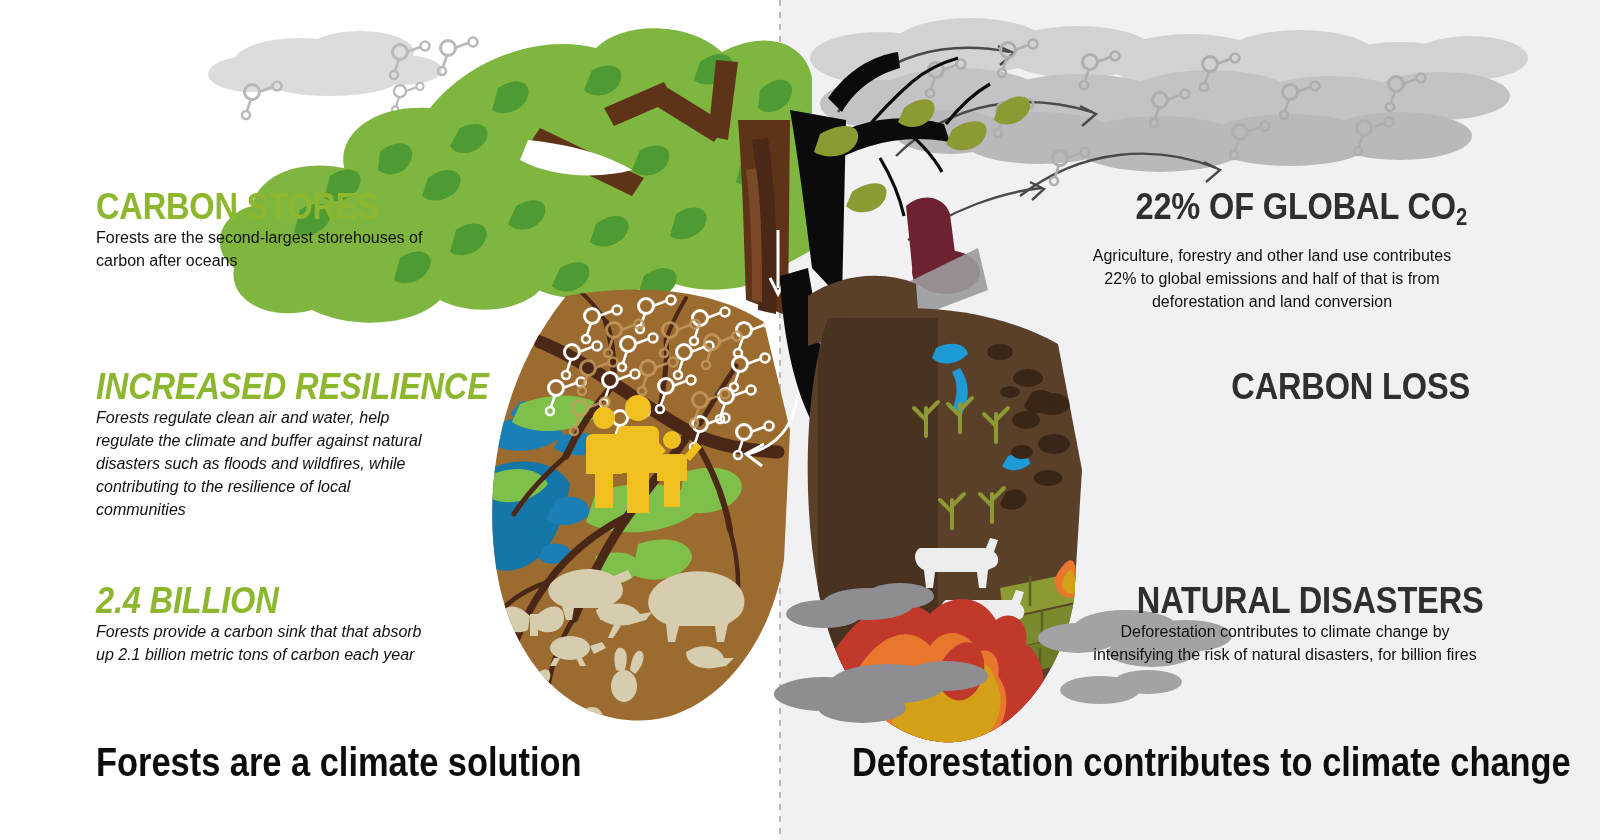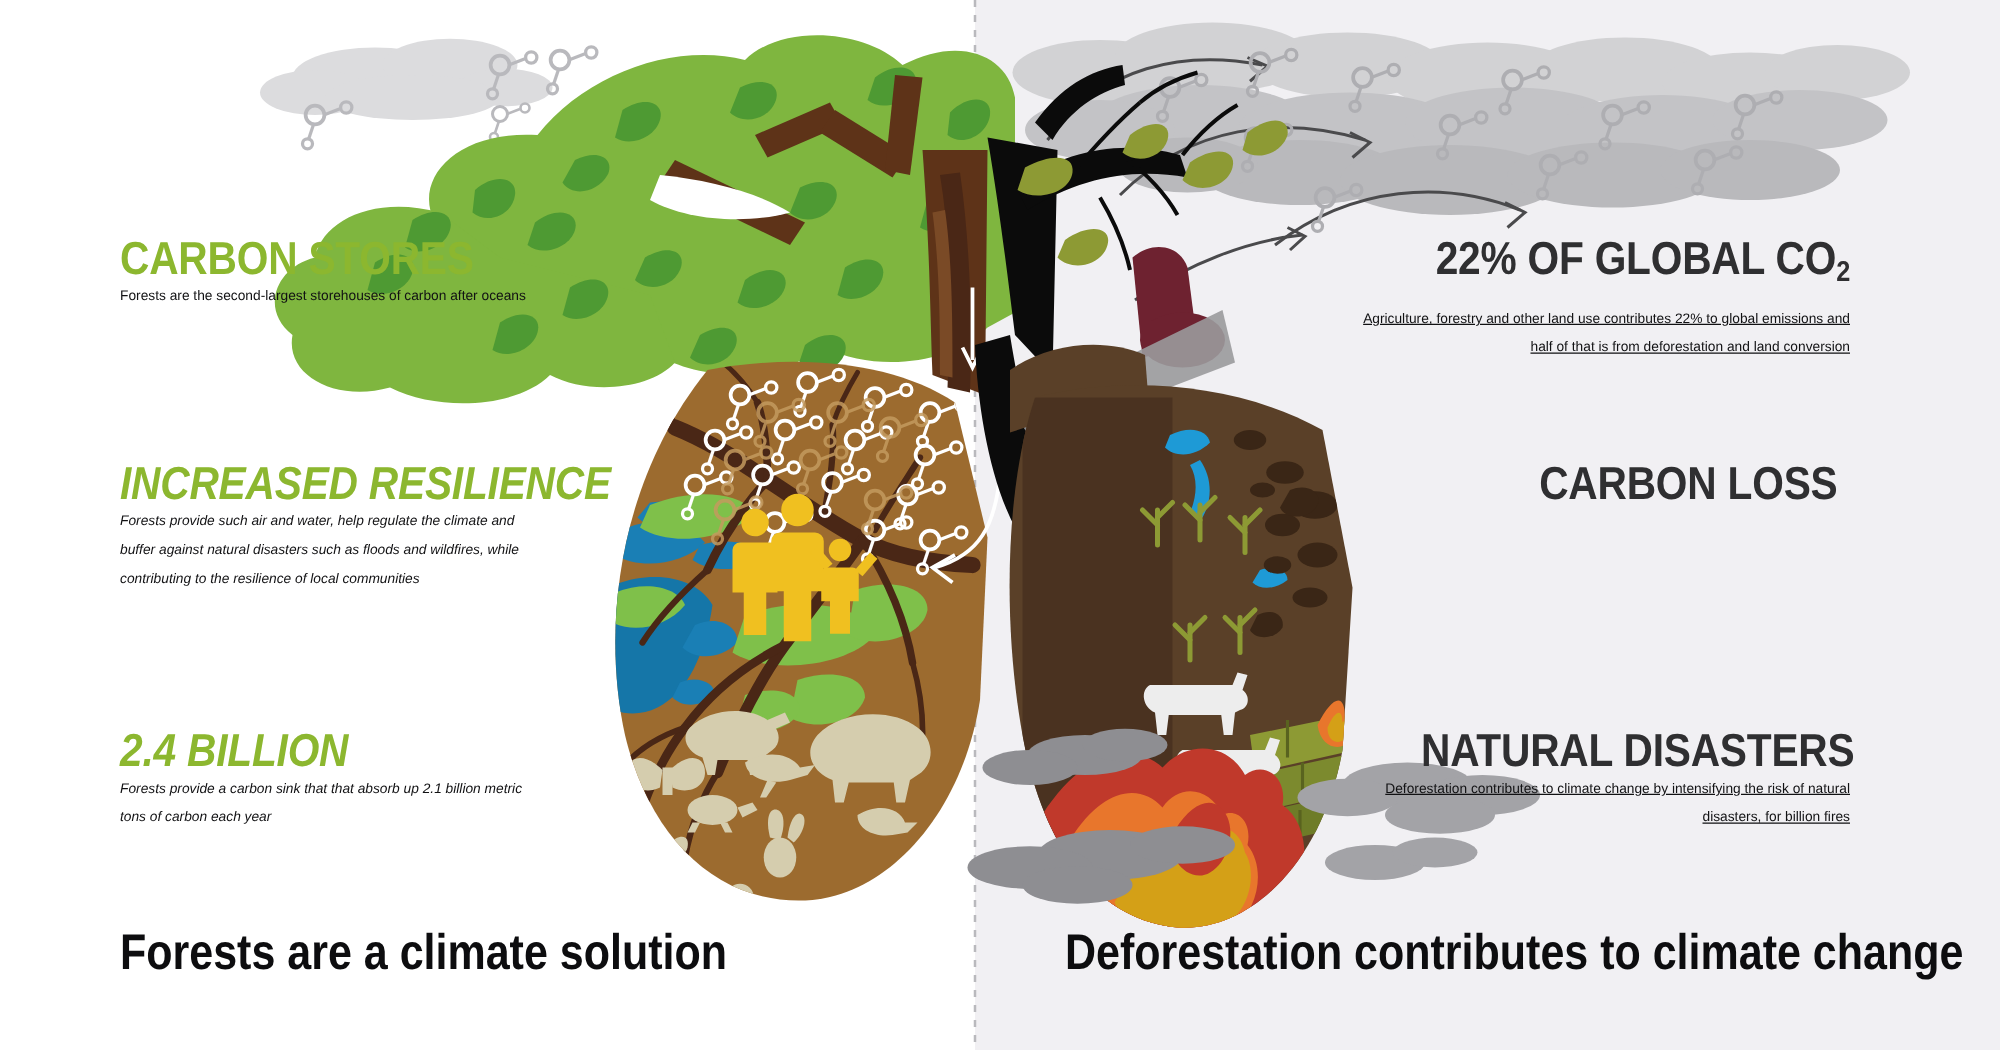--- a/index.html
+++ b/index.html
@@ -36,24 +36,24 @@
   .head-dark {
     font-family:"Liberation Sans Narrow","Liberation Sans",sans-serif;
     font-weight:bold; font-size:37px; line-height:38px;
     color:#2f2f31; letter-spacing:-0.2px;
     transform:scaleX(0.88); transform-origin:right center;
     white-space:nowrap;
   }
   .head-dark sub { font-size:23px; vertical-align:-6px; }
 
   .body-text {
-    font-size:11px; line-height:23px; color:#111113;
+    font-size:16px; line-height:23px; color:#111113;
   }
   .ta-left  { text-align:left; }
-  .ta-right { text-align:right;text-decoration:underline; }
+  .ta-right { text-align:center; }
 
   .caption {
     position:absolute;
     font-family:"Liberation Sans Narrow","Liberation Sans",sans-serif;
     font-weight:bold; font-size:40px; line-height:44px;
     color:#0d0d0f; white-space:nowrap;
     transform:scaleX(0.86);
   }
   #caption-left  { left:96px;  top:740px; transform-origin:left center; }
   #caption-right { left:852px; top:740px; transform-origin:left center; }
@@ -515,30 +515,30 @@
     </g>
   </svg>
 
   <div id="left-col" class="panel">
     <div class="blk-1" style="position:absolute;width:330px;">
       <div class="head-green">CARBON STORES</div>
       <div class="body-text ta-left">Forests are the second-largest storehouses of carbon after oceans</div>
     </div>
     <div class="blk-2" style="position:absolute;width:330px;font-style:italic;">
       <div class="head-green">INCREASED RESILIENCE</div>
-      <div class="body-text ta-left">Forests provide such air and water, help regulate the climate and buffer against natural disasters such as floods and wildfires, while contributing to the resilience of local communities</div>
+      <div class="body-text ta-left">Forests regulate clean air and water, help regulate the climate and buffer against natural disasters such as floods and wildfires, while contributing to the resilience of local communities</div>
     </div>
     <div class="blk-3" style="position:absolute;width:330px;font-style:italic;">
       <div class="head-green">2.4 BILLION</div>
       <div class="body-text ta-left">Forests provide a carbon sink that that absorb up 2.1 billion metric tons of carbon each year</div>
     </div>
   </div>
 
   <div id="right-col" class="panel">
-    <div class="blk-1" style="position:absolute;width:390px;right:0;">
+    <div class="blk-1" style="position:absolute;width:390px;right:13px;">
       <div class="head-dark" style="transform-origin:right center;text-align:right;">
         <span>22% OF GLOBAL CO</span><sub>2</sub>
       </div>
       <div class="body-text ta-right" style="margin-top:8px;">Agriculture, forestry and other land use contributes 22% to global emissions and half of that is from deforestation and land conversion</div>
     </div>
     <div class="blk-2" style="position:absolute;width:390px;right:10px;">
       <div class="head-dark" style="transform-origin:right center;text-align:right;">CARBON LOSS</div>
     </div>
     <div class="blk-3" style="position:absolute;width:390px;right:0;">
       <div class="head-dark" style="transform-origin:right center;text-align:right;">NATURAL DISASTERS</div>

